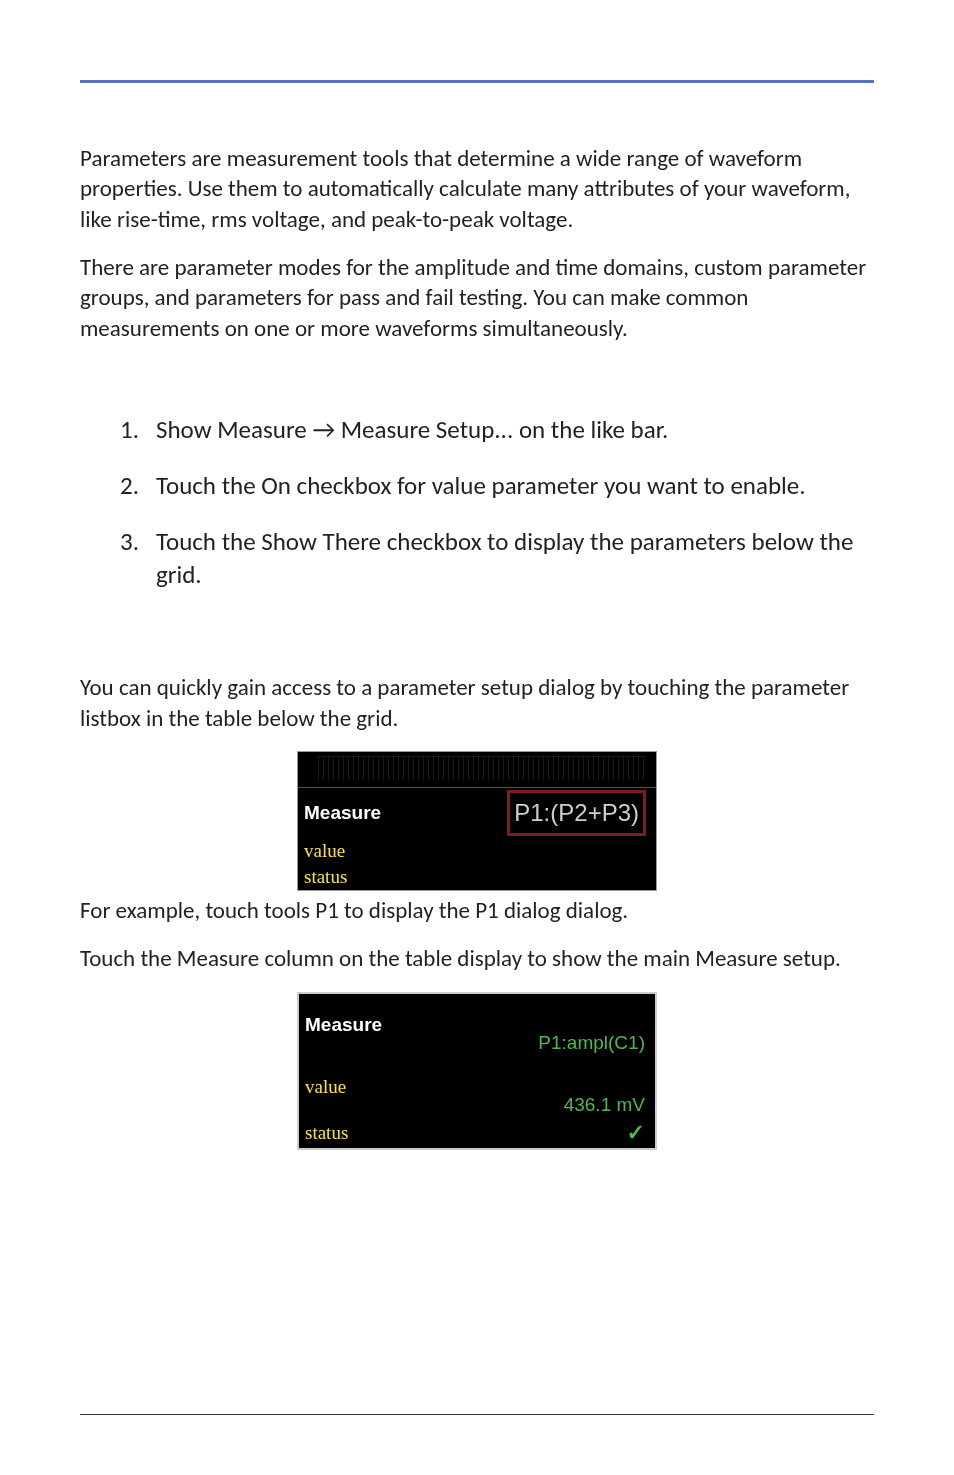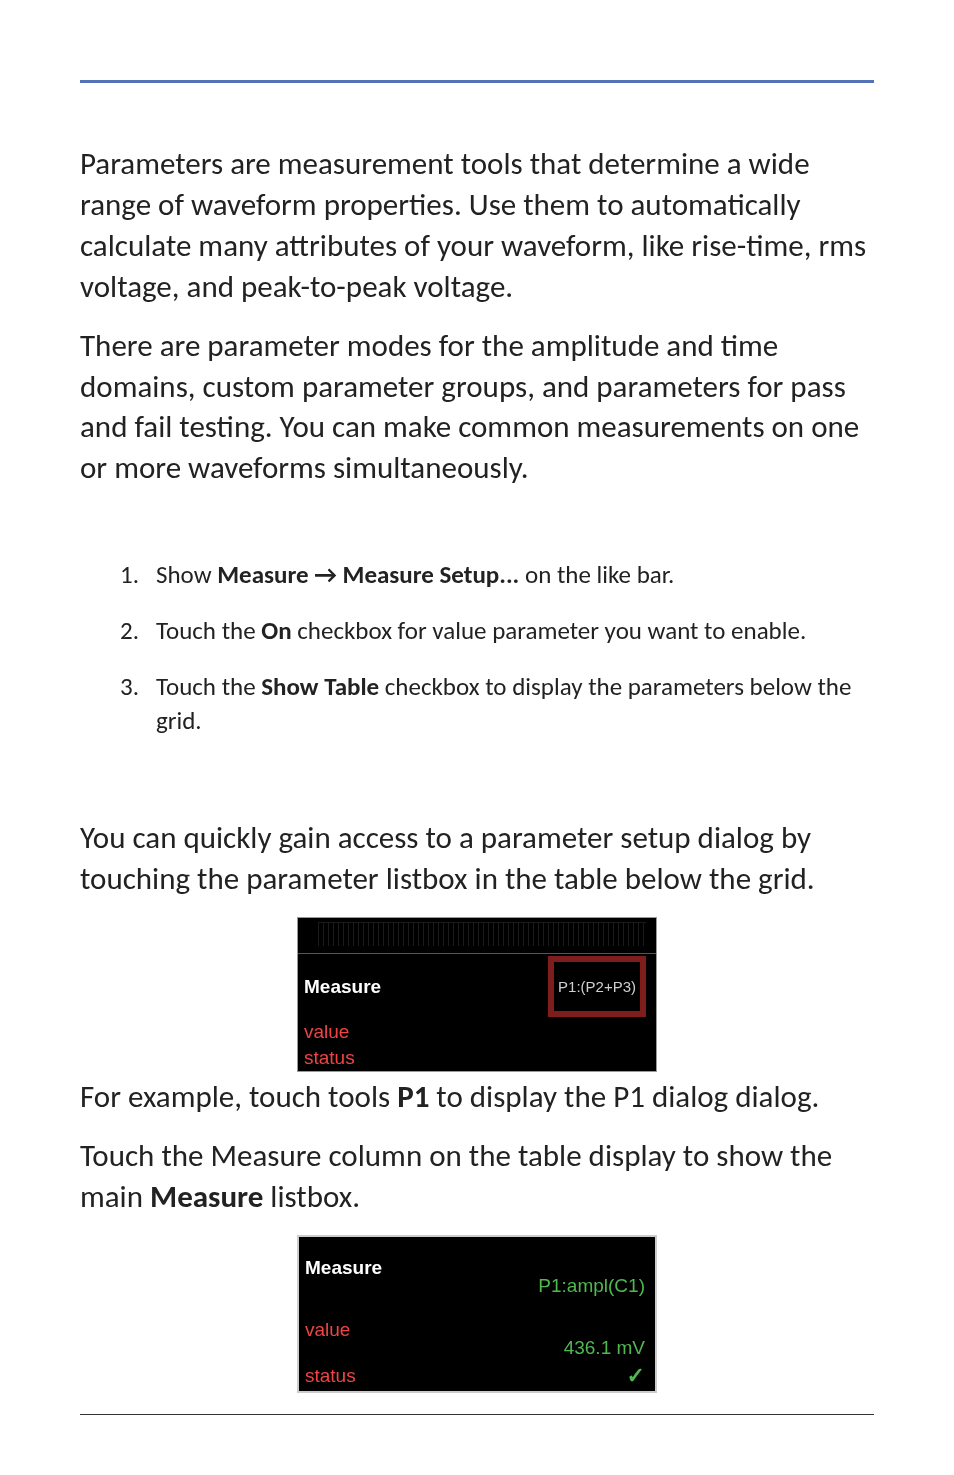--- a/index.html
+++ b/index.html
@@ -14,21 +14,21 @@
       font-family: Calibri, Arial, sans-serif;
       color: #333;
       position: relative;
       padding: 80px 80px 60px 80px;
     }
     .top-rule {
       border-top: 3px solid #5472b8;
       margin-bottom: 60px;
     }
     .para {
-      font-size: 31px;
+      font-size: 23px;
       line-height: 1.32;
       margin-bottom: 18px;
       color: #222;
     }
     .ol {
       list-style: none;
       margin: 70px 0 40px 40px;
     }
     .ol li {
       font-size: 25px;
@@ -37,21 +37,21 @@
       padding-left: 36px;
       position: relative;
       color: #222;
     }
     .ol li .num {
       position: absolute;
       left: 0;
       top: 0;
     }
     .bold {
-      font-weight: bold;
+      font-weight: normal;
     }
     .gap {
       height: 40px;
     }
     .screenshot-wrap {
       display: flex;
       justify-content: center;
       margin: 8px 0 4px 0;
     }
     .shot {
@@ -84,27 +84,28 @@
       justify-content: space-between;
       align-items: center;
       padding: 2px 10px 2px 6px;
       min-height: 26px;
     }
     .shot .measure-label {
       color: #fff;
       font-weight: bold;
     }
     .shot .sub-label {
-      color: #ef4444;
+      color: #fde047;
+      font-family: Liberation Serif, serif;
     }
     .shot .p1-box {
       color: #cfcfcf;
-      border: 6px solid #7f1d1d;
-      padding: 16px 4px;
-      font-size: 15px;
+      border: 3px solid #7f1d1d;
+      padding: 6px 4px;
+      font-size: 24px;
     }
     .shot .p1-green {
       color: #4fb84f;
       margin-top: 36px;
     }
     .shot .check {
       color: #4fb84f;
       font-size: 22px;
       font-weight: bold;
     }
@@ -132,21 +133,21 @@
   <li>
     <span class="num">1.</span>
     <span>Show </span><span class="bold">Measure → Measure Setup...</span><span> on the like bar.</span>
   </li>
   <li>
     <span class="num">2.</span>
     <span>Touch the </span><span class="bold">On</span><span> checkbox for value parameter you want to enable.</span>
   </li>
   <li>
     <span class="num">3.</span>
-    <span>Touch the </span><span class="bold">Show Table</span><span> checkbox to display the parameters below the grid.</span>
+    <span>Touch the </span><span class="bold">Show There</span><span> checkbox to display the parameters below the grid.</span>
   </li>
 </ol>
 
 <div class="gap"></div>
 
 <p class="para">You can quickly gain access to a parameter setup dialog by touching the parameter listbox in the table below the grid.</p>
 
 <div class="screenshot-wrap">
   <div class="shot">
     <div class="grid-strip"></div>
@@ -163,21 +164,21 @@
       <span></span>
     </div>
   </div>
 </div>
 
 <p class="para">
   <span>For example, touch tools </span><span class="bold">P1</span><span> to display the P1 dialog dialog.</span>
 </p>
 
 <p class="para">
-  <span>Touch the Measure column on the table display to show the main </span><span class="bold">Measure</span><span> listbox.</span>
+  <span>Touch the Measure column on the table display to show the main </span><span class="bold">Measure</span><span> setup.</span>
 </p>
 
 <div class="screenshot-wrap">
   <div class="shot shot2">
     <div class="row">
       <span class="measure-label">Measure</span>
       <span class="p1-green">P1:ampl(C1)</span>
     </div>
     <div class="row">
       <span class="sub-label">value</span>

